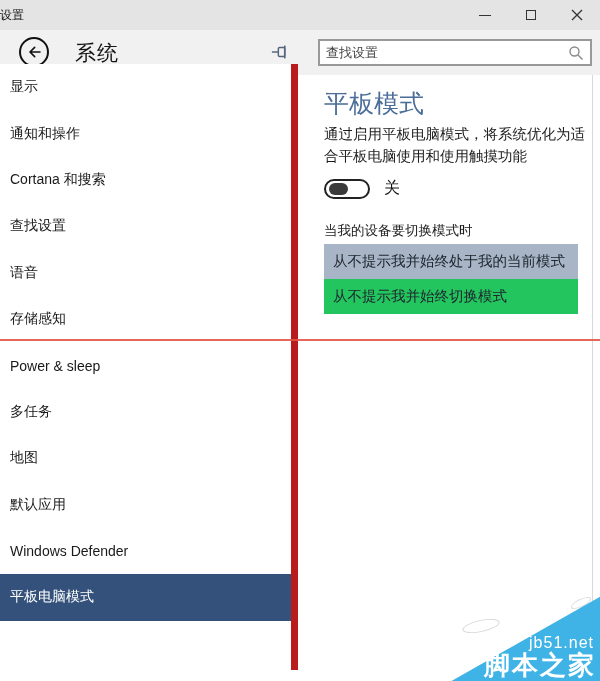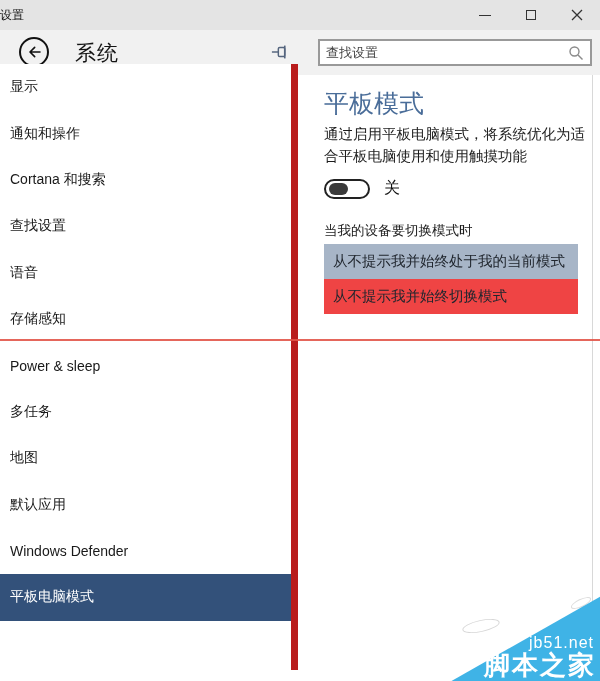--- a/index.html
+++ b/index.html
@@ -39,21 +39,21 @@
   .description { margin-top:5px; width:264px; font-size:14.5px; line-height:22px; color:#1c1c1c; }
   .toggle-row { margin-top:11px; display:flex; align-items:center; }
   .toggle { position:relative; width:46px; height:20px; border:2px solid #222; border-radius:11px; background:#fff; }
   .toggle-knob { position:absolute; left:3px; top:2px; width:19px; height:12px; border-radius:7px; background:#3a3a3a; }
   .toggle-state { margin-left:14px; font-size:16px; color:#111; }
   .section-label { margin-top:23px; font-size:13.5px; color:#1c1c1c; }
   .options { margin-top:4px; width:254px; }
   .option { height:35px; display:flex; align-items:center; padding-left:9px; font-size:14.5px; color:#20262e; cursor:default; }
   .option.selected { background:#a7b5c7; }
   .option.light { background:#ededed; }
-  .option.dark { background:#ef4444; }
+  .option.dark { background:#22c55e; }
 
   
   .red-line { position:absolute; left:0; top:339px; width:600px; height:2px; background:#e25549; opacity:.9; }
 
   
   .watermark { position:absolute; left:450px; top:595px; width:150px; height:86px; }
   .wm-triangle { position:absolute; inset:0; background:#3fb3e6; clip-path:polygon(100% 2%, 100% 100%, 1% 100%); }
   .wm-line1 { position:absolute; right:6px; top:39px; color:#fff; font-size:16px; font-weight:normal; letter-spacing:1px; }
   .wm-line2 { position:absolute; right:4px; top:53px; color:#fff; font-size:26px; font-weight:bold; letter-spacing:2px; }
   .swirl { position:absolute; border:1px solid #c4c4c4; border-radius:50%; opacity:.6; background:transparent; }

